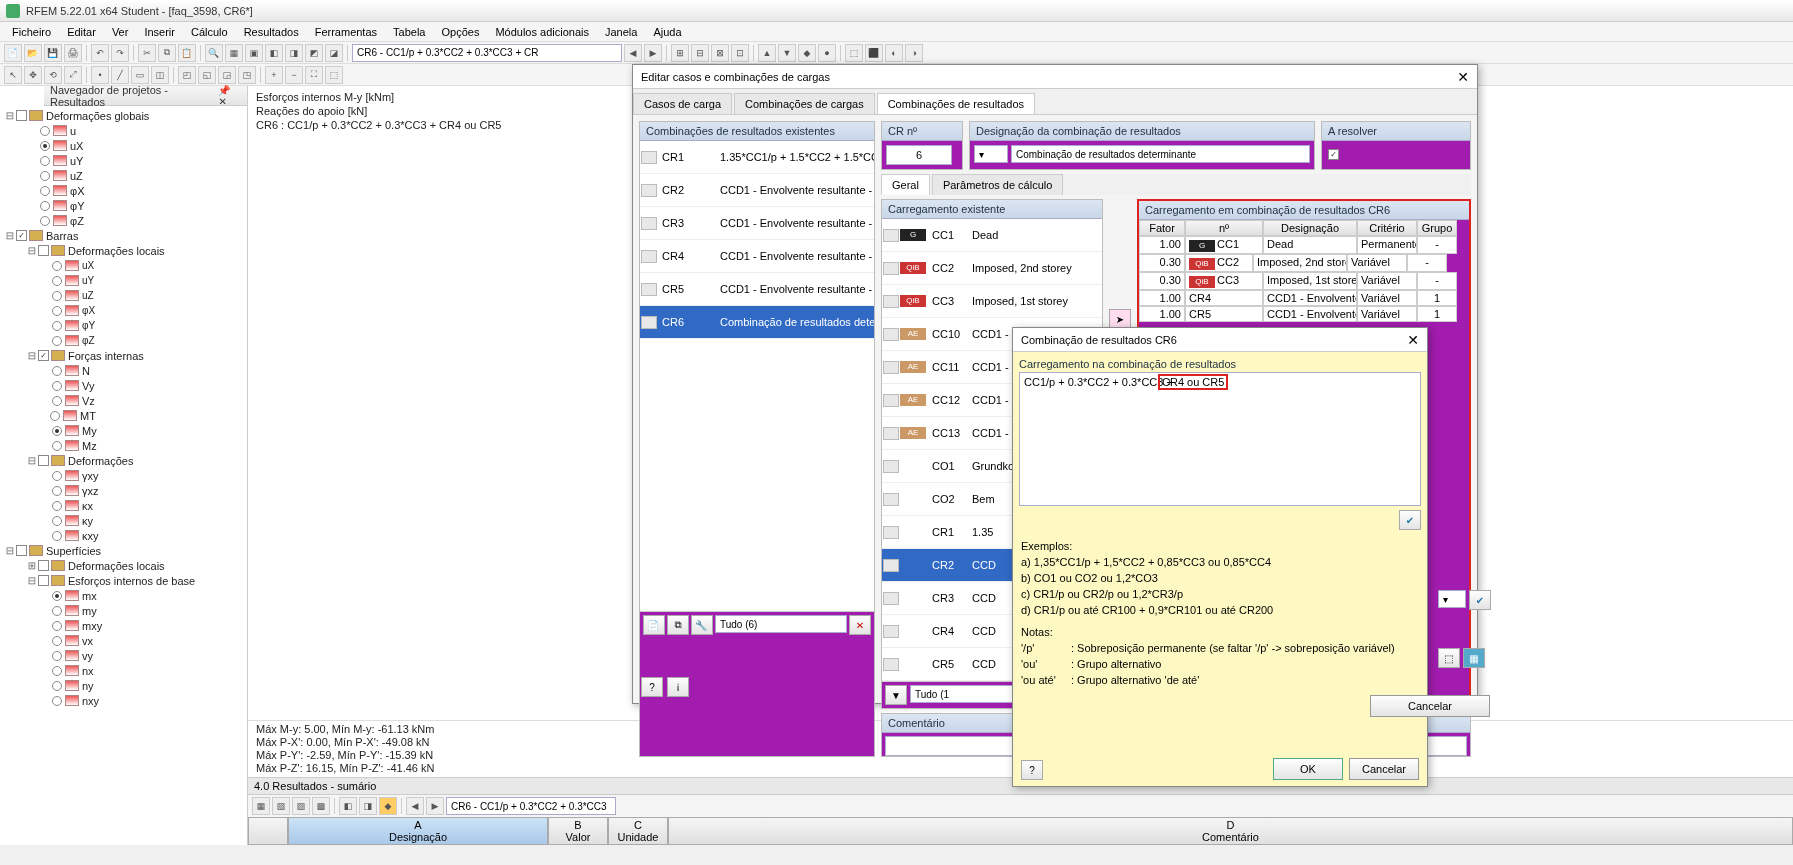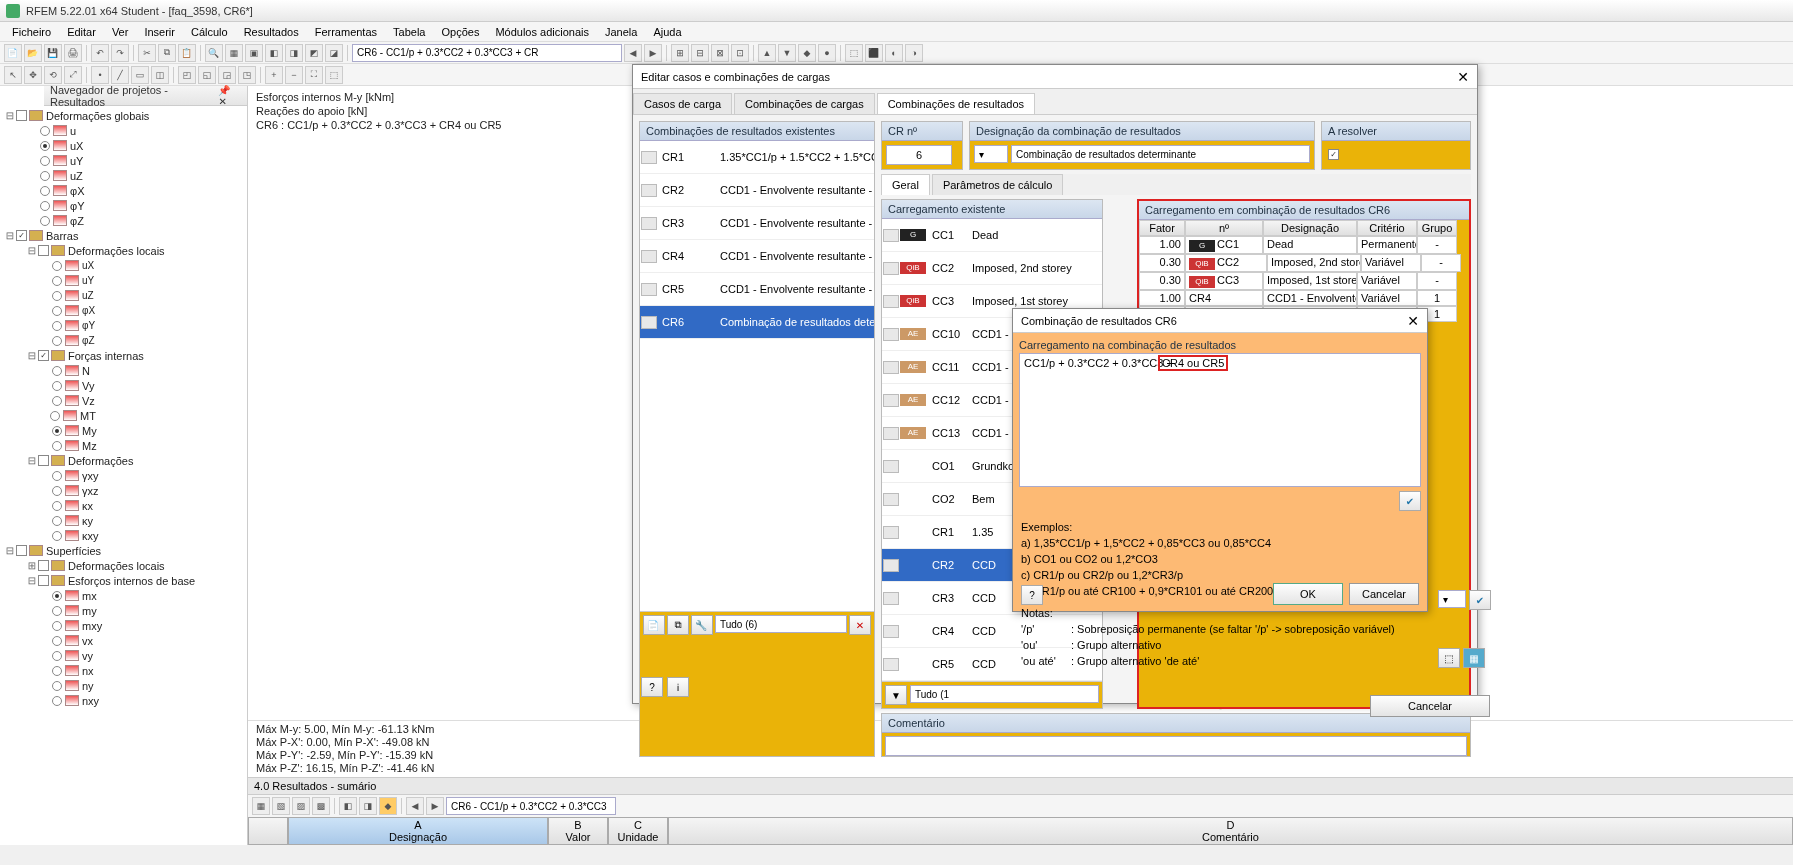--- a/index.html
+++ b/index.html
@@ -52,21 +52,21 @@
 .dialog { position: absolute; background: #f4f4f4; border: 1px solid #888; box-shadow: 2px 2px 8px rgba(0,0,0,0.3); }
 .dialog.edit { left: 632px; top: 64px; width: 846px; height: 640px; }
 .dlg-title { height: 24px; background: #fff; display: flex; align-items: center; padding: 0 8px; border-bottom: 1px solid #ccc; }
 .dlg-title .close { margin-left: auto; font-size: 14px; cursor: default; }
 .tabs { display: flex; background: #f0f0f0; border-bottom: 1px solid #ccc; padding-top: 4px; }
 .tab { padding: 4px 10px; background: #e8e8e8; border: 1px solid #ccc; border-bottom: none; margin-right: 2px; font-size: 11px; }
 .tab.active { background: #fff; }
 
 .dlg-body { padding: 6px; display: flex; flex-direction: column; gap: 4px; height: calc(100% - 50px); }
 .row1 { display: flex; gap: 6px; }
-.group { border: 1px solid #bbb; background: #eab308; }
+.group { border: 1px solid #bbb; background: #a21caf; }
 .group-head { background: linear-gradient(#dce6f2,#c8d6e8); color: #234; padding: 3px 6px; font-size: 11px; border-bottom: 1px solid #aac; }
 .list { background: #fff; font-size: 11px; }
 .list-row { display: flex; align-items: center; height: 33px; border-bottom: 1px solid #eee; }
 .list-row.sel { background: #316ac5; color: #fff; }
 .list-row .btn-cell { width: 16px; height: 13px; background: #e8e8e8; border: 1px solid #bbb; margin: 0 1px; }
 .list-row .code { width: 58px; padding-left: 4px; }
 .list-row .desc { flex: 1; padding-left: 4px; overflow: hidden; white-space: nowrap; }
 
 .badge { display: inline-block; width: 26px; height: 12px; font-size: 8px; text-align: center; line-height: 12px; color: #fff; margin-right: 2px; }
 .badge.G { background: #222; }
@@ -76,21 +76,21 @@
 .mini-input { height: 20px; border: 1px solid #aac; background: #fff; padding: 0 4px; }
 .inner-tabs { display: flex; background: #f0f0f0; }
 .table-head, .table-row { display: flex; font-size: 10px; }
 .table-head div, .table-row div { border: 1px solid #ccc; padding: 1px 3px; overflow: hidden; white-space: nowrap; }
 .table-head div { background: linear-gradient(#f5f5f5,#e0e0e0); text-align: center; }
 .table-row div { background: #fff; }
 
 .red-box { border: 2px solid #d22 !important; }
 
 
-.dialog.cr6 { left: 1012px; top: 308px; width: 416px; height: 304px; background: #fdba74; }
+.dialog.cr6 { left: 1012px; top: 327px; width: 416px; height: 460px; background: #fef9c3; }
 .textarea { background: #fff; border: 1px solid #aac; padding: 3px 4px; font-size: 11px; height: 134px; overflow: hidden; position: relative; }
 .hl { border: 2px solid #d22; padding: 0 2px; position: absolute; }
 .examples { font-size: 11px; line-height: 16px; padding: 4px 2px; }
 .dlg-buttons { position: absolute; bottom: 6px; right: 8px; display: flex; gap: 6px; }
 .dlg-btn { width: 70px; height: 22px; background: linear-gradient(#fefefe,#e4e4e4); border: 1px solid #999; font-size: 11px; }
 .dlg-btn.primary { border: 1px solid #5a8; }
 
 .small-btn { width: 22px; height: 20px; background: linear-gradient(#fefefe,#e4e4e4); border: 1px solid #aaa; display: inline-flex; align-items: center; justify-content: center; font-size: 10px; } 
 
 </style>
@@ -717,21 +717,21 @@
             <div id="cr6-table">
                 <div class="table-row">
                   <div style="width:46px;text-align:right">1.00</div>
                   <div style="width:78px"><span class="badge G">G</span>CC1</div>
                   <div style="width:94px">Dead</div>
                   <div style="width:60px">Permanente</div>
                   <div style="width:40px;text-align:center">-</div>
                 </div>
                 <div class="table-row">
                   <div style="width:46px;text-align:right">0.30</div>
-                  <div style="width:82px"><span class="badge QiB">QiB</span>CC2</div>
+                  <div style="width:68px"><span class="badge QiB">QiB</span>CC2</div>
                   <div style="width:94px">Imposed, 2nd store</div>
                   <div style="width:60px">Variável</div>
                   <div style="width:40px;text-align:center">-</div>
                 </div>
                 <div class="table-row">
                   <div style="width:46px;text-align:right">0.30</div>
                   <div style="width:78px"><span class="badge QiB">QiB</span>CC3</div>
                   <div style="width:94px">Imposed, 1st storey</div>
                   <div style="width:60px">Variável</div>
                   <div style="width:40px;text-align:center">-</div>

